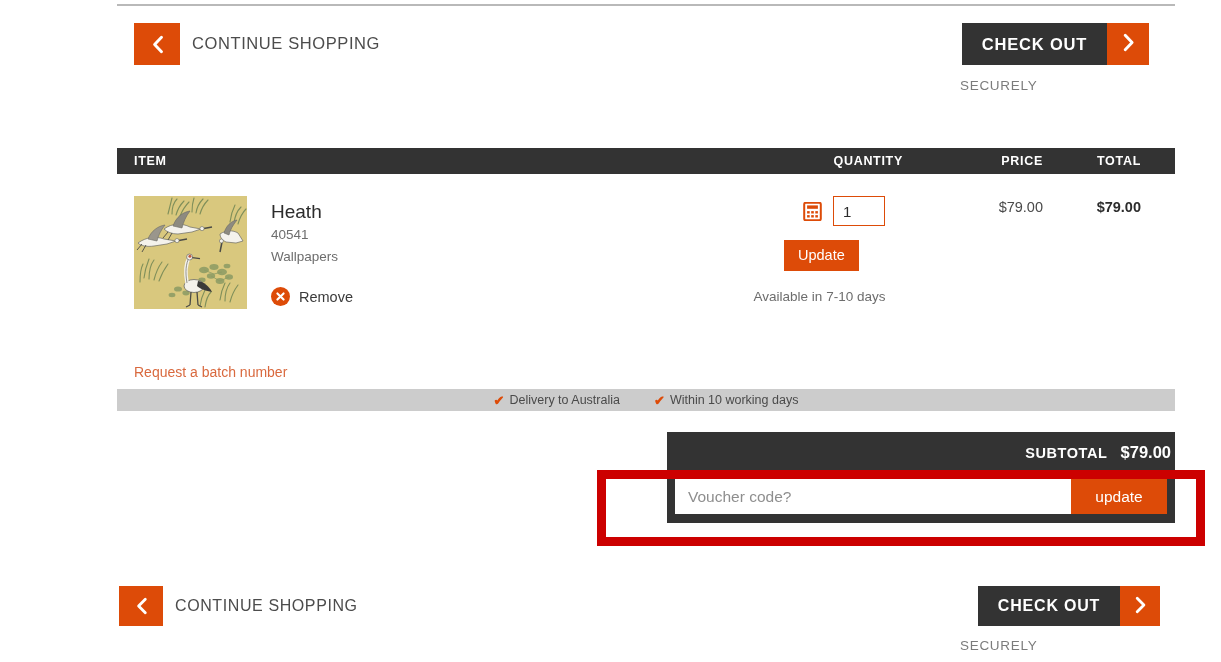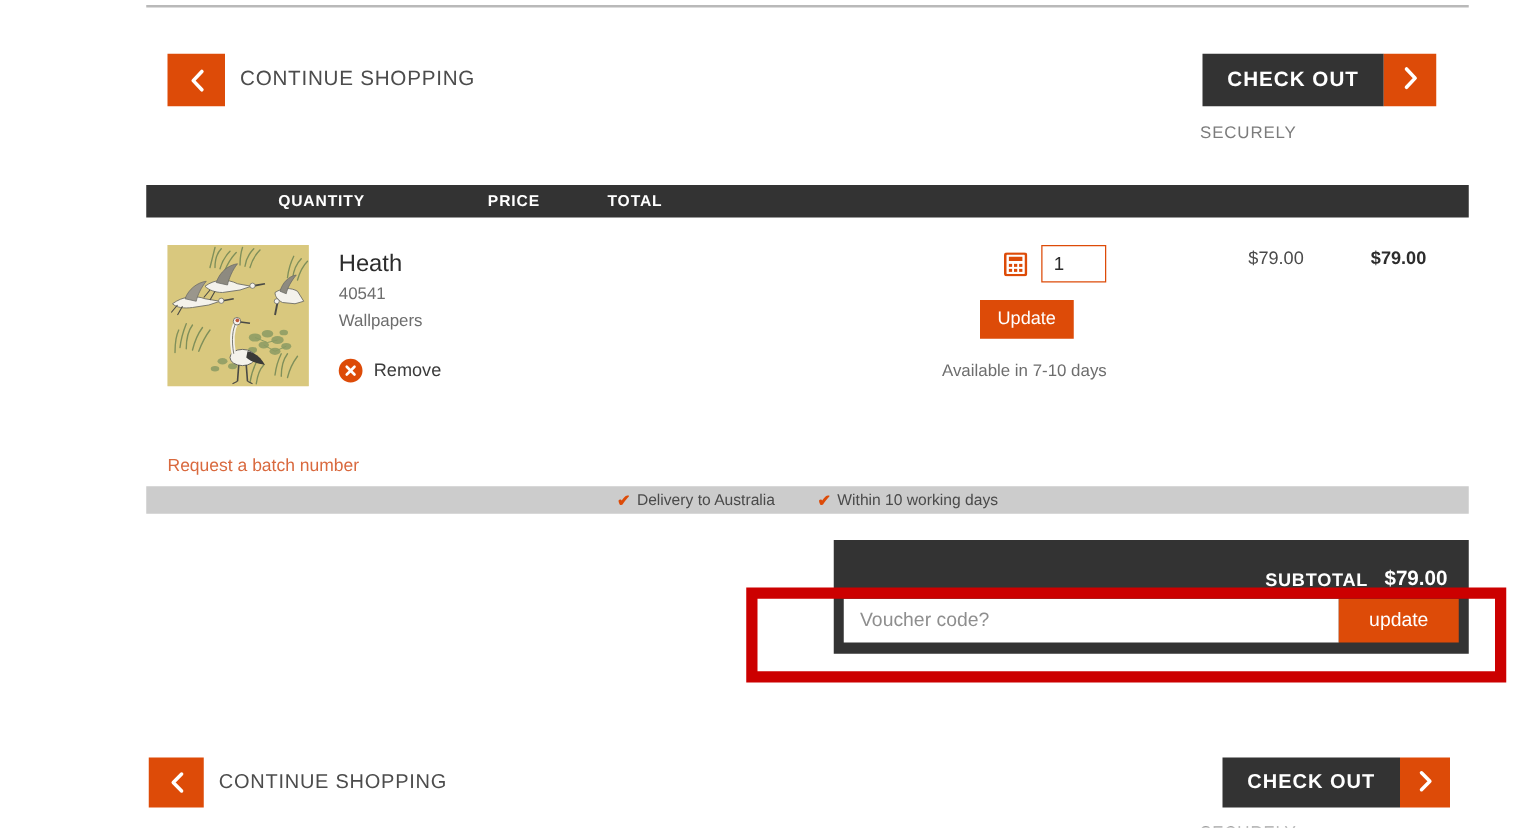--- a/index.html
+++ b/index.html
@@ -19,21 +19,21 @@
 
   
   .top-rule {
     position: absolute;
     left: 117px; top: 4px;
     width: 1058px; height: 2px;
     background: #b9b9b9;
   }
 
   
-  .action-bar { position: absolute; margin-top: 20px; }
+  .action-bar { position: absolute; }
 
   .btn-back {
     display: inline-flex;
     align-items: center;
     justify-content: center;
     background: #dd4b08;
     color: #fff;
     border: none;
     cursor: pointer;
   }
@@ -216,24 +216,24 @@
   .totals-panel {
     position: absolute;
     left: 667px;
     top: 432px;
     width: 508px;
   }
   .subtotal-bar {
     background: #333333;
     height: 41px;
     display: flex;
-    align-items: flex-end;
+    align-items: center;
     justify-content: flex-end;
     gap: 13px;
-    padding-right: 17px;
+    padding-right: 4px;
     color: #ffffff;
   }
   .subtotal-label { font-size: 14.5px; font-weight: bold; letter-spacing: .6px; }
   .subtotal-value { font-size: 16.5px; font-weight: bold; }
 
   .voucher-bar {
     background: #333333;
     padding: 6px 8px 9px 8px;
     display: flex;
   }
@@ -319,20 +319,21 @@
         </span>
       </button>
     </div>
 
     <div class="securely">SECURELY</div>
   </div>
 
   <div class="cart">
 
     <div class="cart-head">
+      <div class="col-item">ITEM</div>
       <div class="col-qty">QUANTITY</div>
       <div class="col-price">PRICE</div>
       <div class="col-total">TOTAL</div>
     </div>
 
     <div class="cart-row">
 
       <div class="item-cell">
         <div class="thumb">
           <svg width="113" height="113" viewBox="0 0 113 113" aria-hidden="true">

